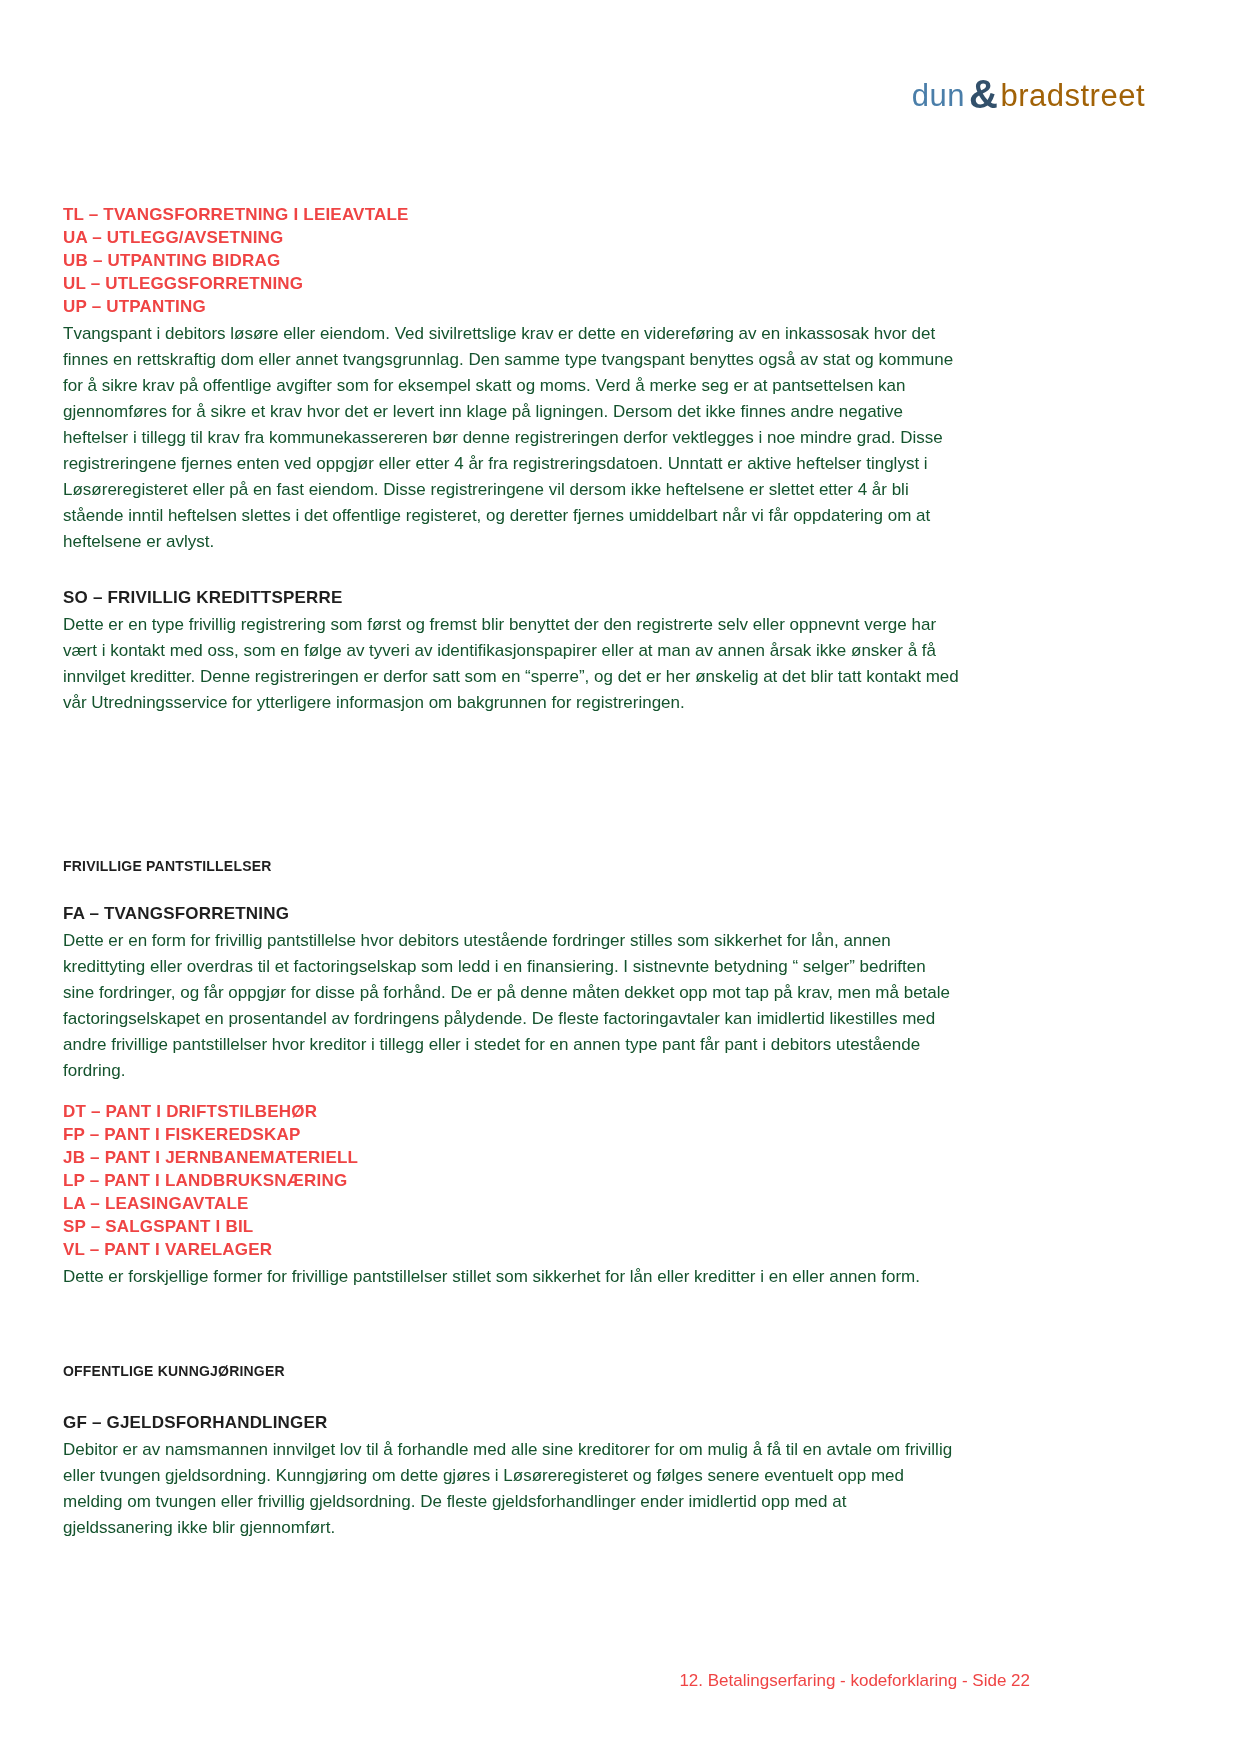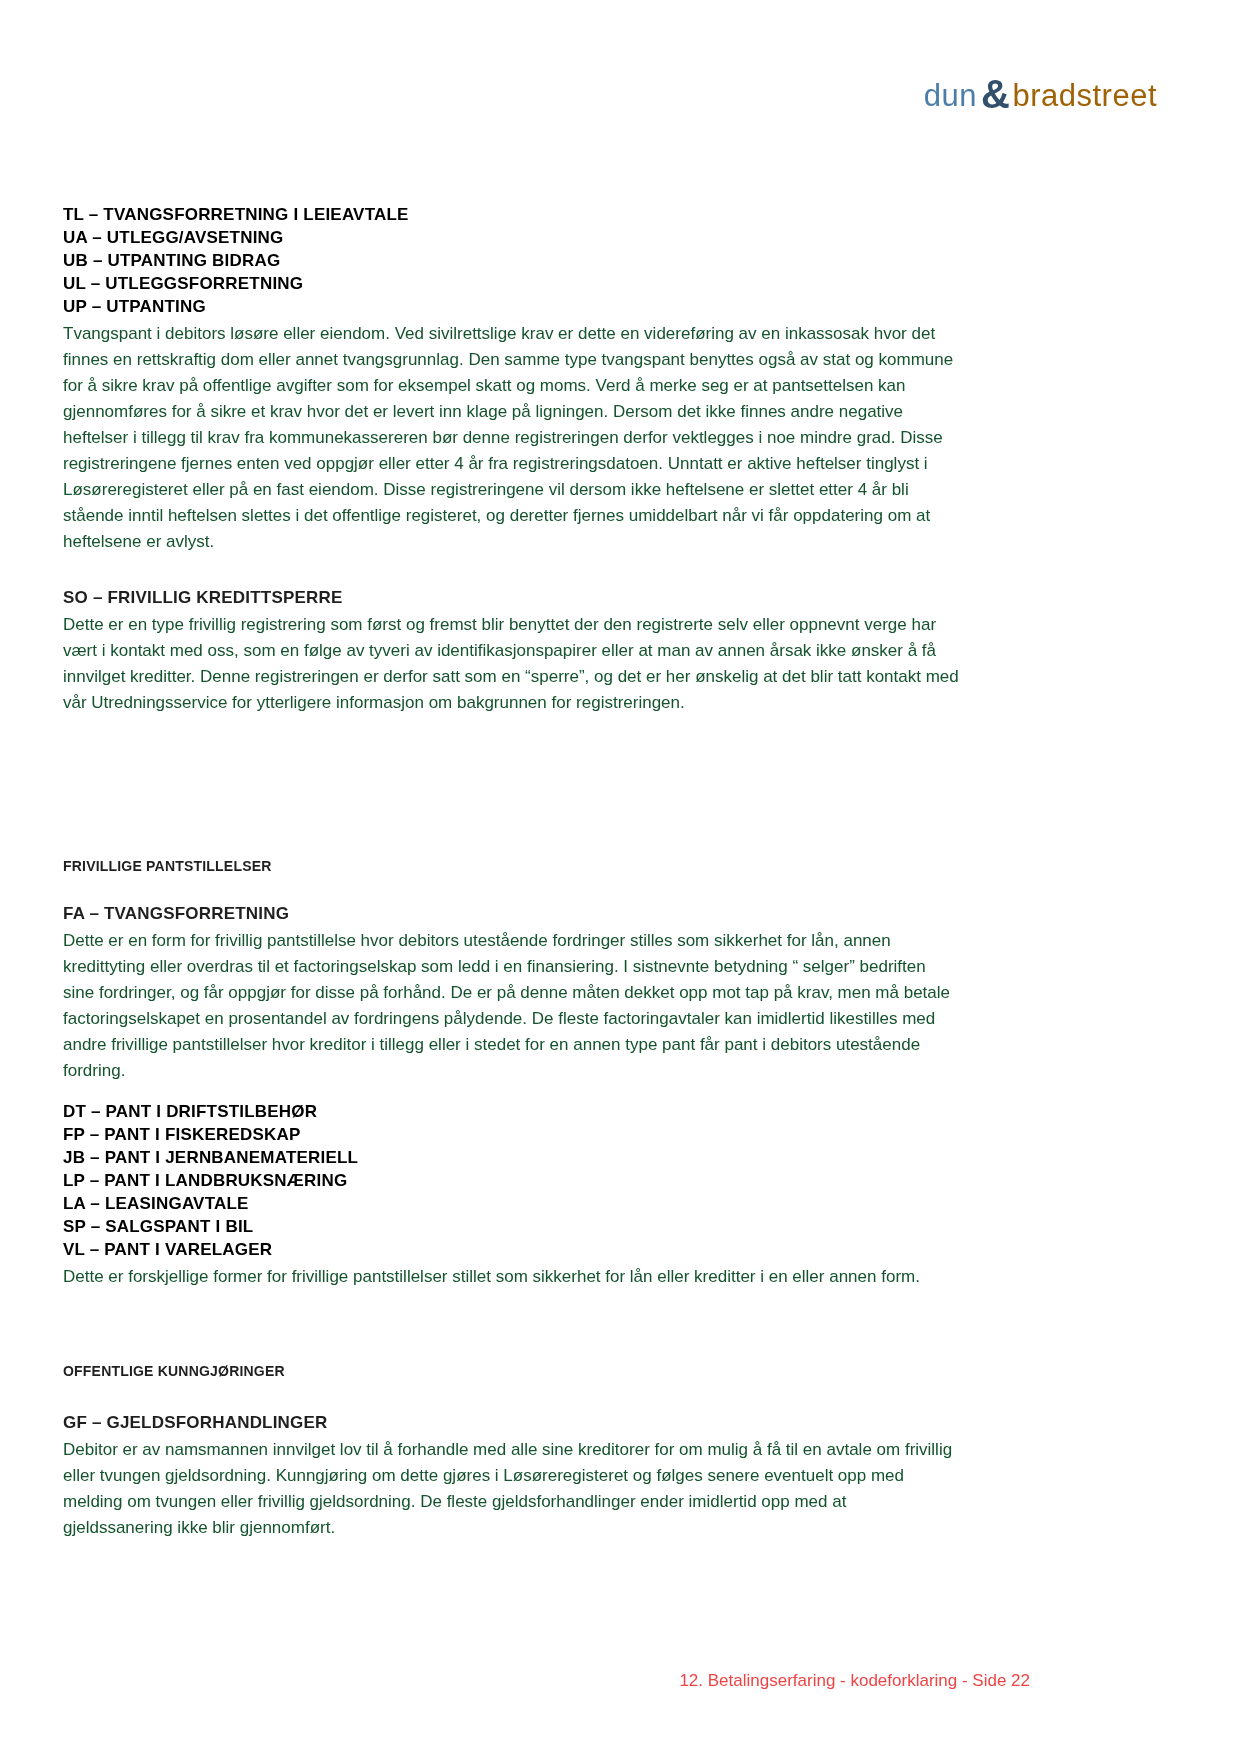--- a/index.html
+++ b/index.html
@@ -9,21 +9,21 @@
     height: 1754px;
     background: #ffffff;
     font-family: "Liberation Sans", sans-serif;
     overflow: hidden;
   }
 
   
   .logo {
     position: absolute;
     top: 70px;
-    right: 84px;
+    right: 96px;
     font-size: 31px;
     letter-spacing: 0.5px;
     display: flex;
     align-items: baseline;
     font-weight: 400;
     user-select: none;
   }
   .logo .dun { color: #4a7ea9; }
   .logo .amp {
     color: #32506b;
@@ -41,21 +41,21 @@
     top: 203px;
     left: 63px;
     width: 897px;
     color: #3f3f3f;
     font-size: 17px;
     line-height: 26px;
   }
 
   .code-line {
     font-weight: bold;
-    color: #000000;
+    color: #ef4444;
     font-size: 17px;
     line-height: 23px;
     letter-spacing: 0.2px;
   }
   .subhead {
     font-weight: bold;
     color: #1f1f1f;
     font-size: 17px;
     line-height: 23px;
     letter-spacing: 0.2px;

